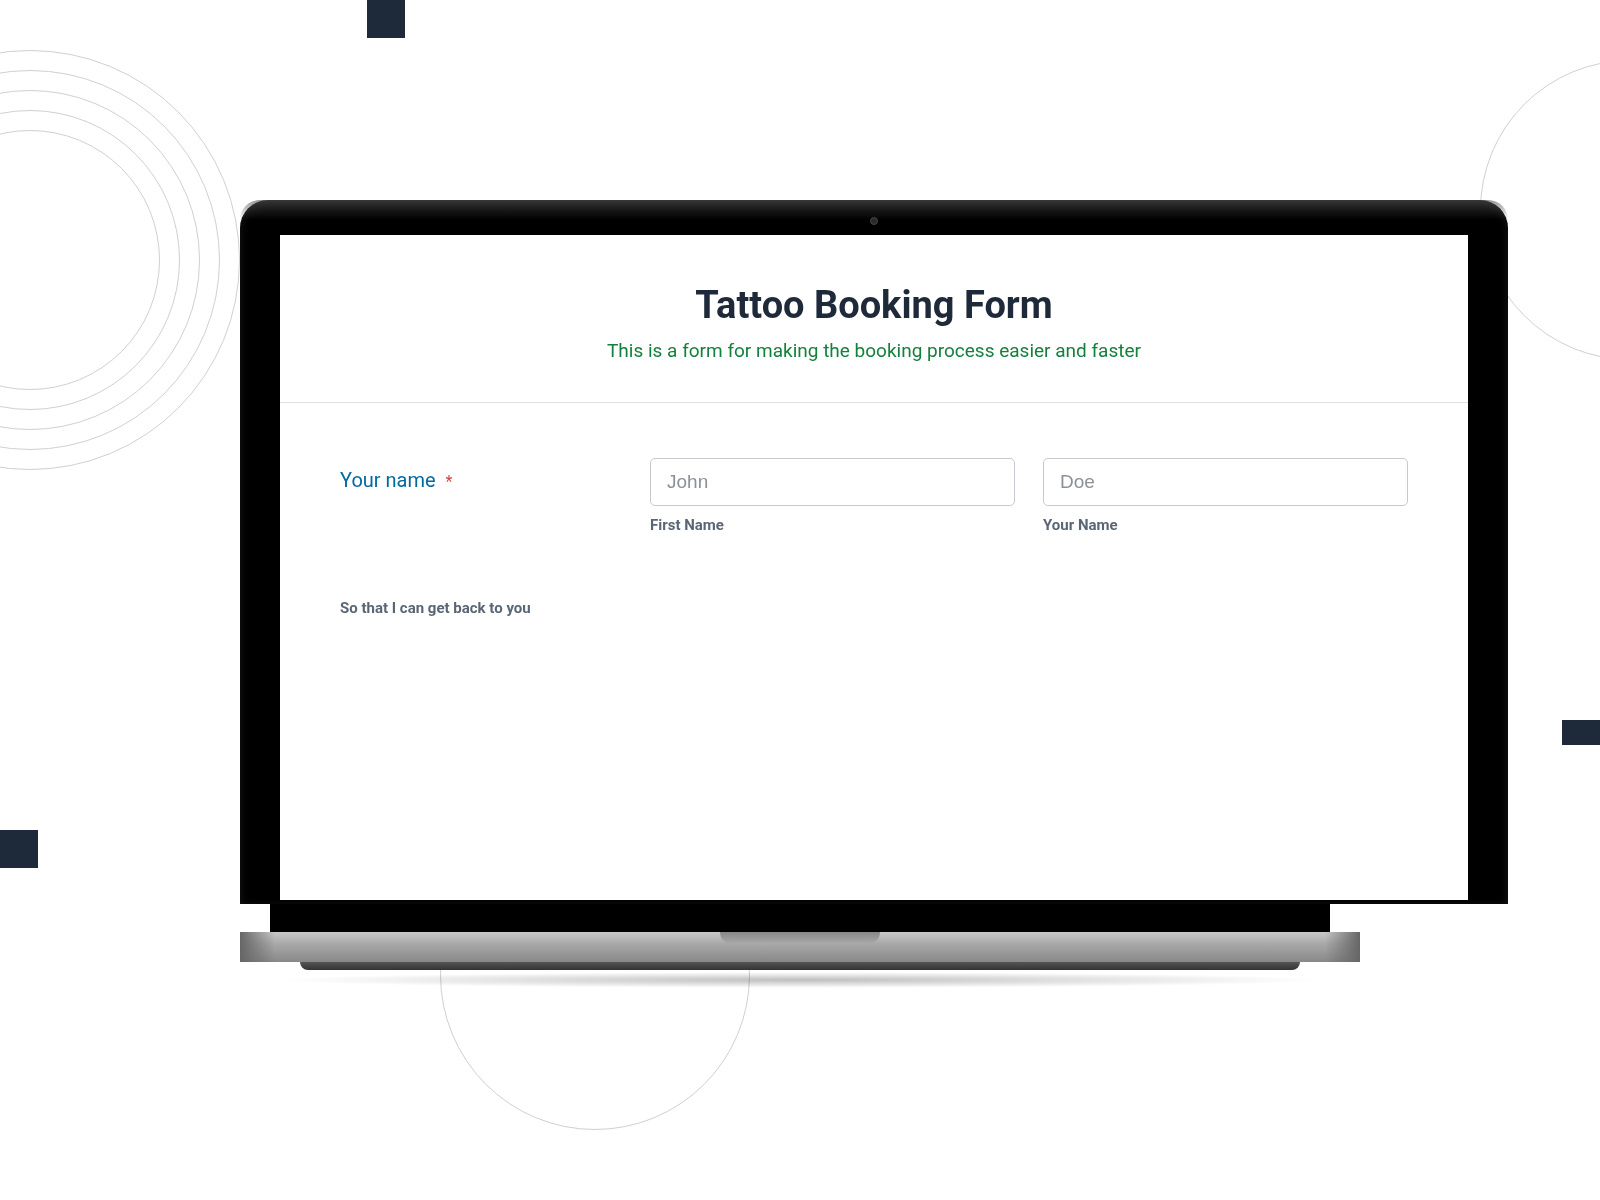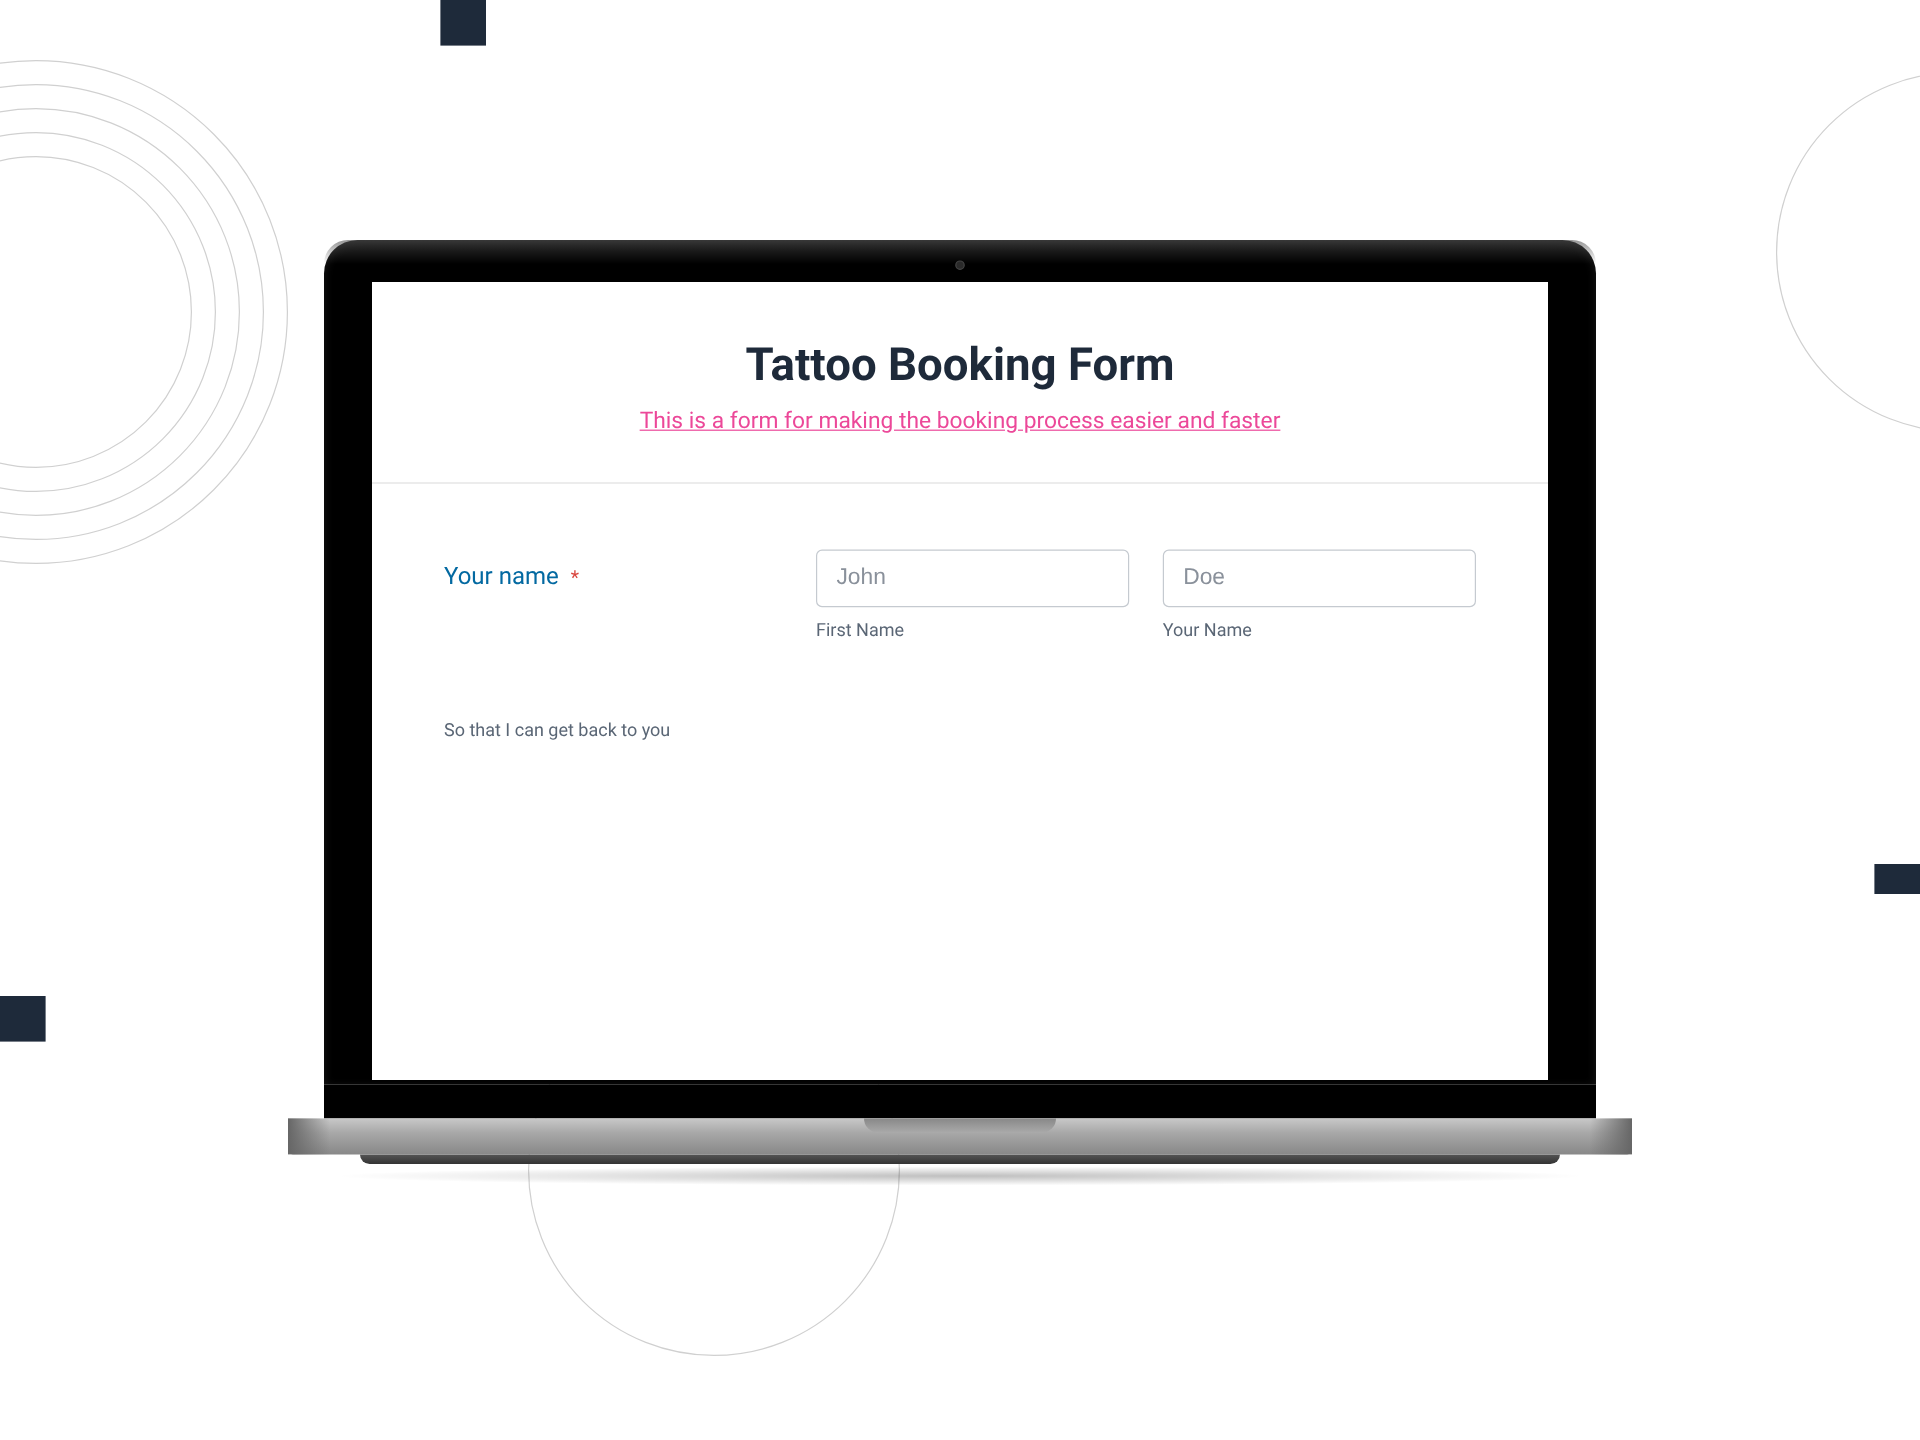--- a/index.html
+++ b/index.html
@@ -78,21 +78,21 @@
     
     .laptop {
       position: absolute;
       left: 50%;
       top: 200px;
       transform: translateX(-50%);
       width: 1120px;
     }
     
     .laptop-screen-outer {
-      width: 1060px;
+      width: 1268px;
       margin: 0 auto;
       background: #000;
       border-radius: 28px 28px 0 0;
       padding: 35px 40px 4px 40px;
       position: relative;
       box-shadow: inset 0 2px 8px rgba(255,255,255,0.1);
     }
     
     .laptop-screen-outer::before {
       content: '';
@@ -193,23 +193,22 @@
     
     .form-title {
       font-size: 38px;
       font-weight: 700;
       color: #1e2a3a;
       margin-bottom: 12px;
     }
     
     .form-subtitle {
       font-size: 19px;
-      color: #ec4899;
+      color: #15803d;
       font-weight: 400;
-      text-decoration: underline;
     }
     
     .form-divider {
       border: none;
       border-top: 1px solid #e0e0e0;
       margin: 0;
     }
     
     .form-body {
       padding: 55px 60px 0;
@@ -261,20 +260,21 @@
     
     .form-input::placeholder {
       color: #8a919b;
     }
     
     .input-sublabel {
       font-size: 15px;
       color: #5a6675;
       margin-top: 10px;
       display: block;
+      font-weight: bold;
     }
     
     .form-row-single .form-label-col {
       width: auto;
     }
   </style>
 </head>
 <body>
 
 <div class="circle-group-left">

